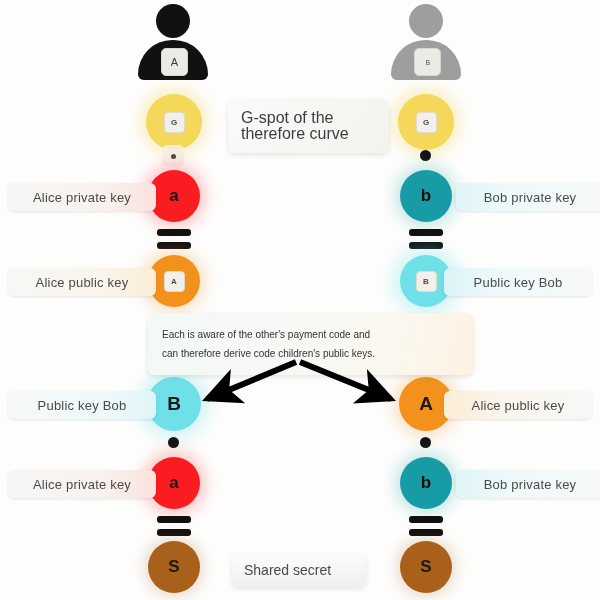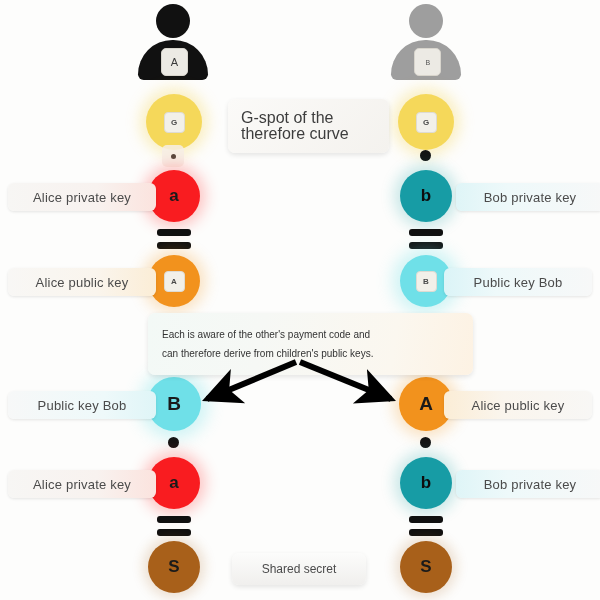--- a/index.html
+++ b/index.html
@@ -83,21 +83,21 @@
   .note-g{
     background:linear-gradient(135deg,#fbfaf8 0%,#f4f2ee 100%);
     font-size:16px;line-height:16px;padding:11px 13px;
   }
   .note-main{
     background:linear-gradient(100deg,#f3f9f6 0%,#f6f8f5 35%,#fbf7ef 75%,#fdf2e3 100%);
     font-size:10px;line-height:19px;padding:12px 14px;color:#333;
   }
   .note-secret{
     background:linear-gradient(180deg,#fcfcfb 0%,#f0efed 100%);
-    font-size:12px;padding:9px 12px;text-align:center;color:#4b4b4b;
+    font-size:14px;padding:9px 12px;text-align:left;color:#4b4b4b;
   }
   svg.arrows{position:absolute;left:0;top:0;width:600px;height:600px;pointer-events:none;}
 </style>
 </head>
 <body>
 
 <div id="stage">
 
   <div class="avatar" style="left:132px;top:4px;">
     <div class="head" style="background:#111111;"></div>
@@ -179,21 +179,21 @@
 
   <div class="circle glow-brown" style="left:400px;top:541px;width:52px;height:52px;background:#a8601a;font-size:17px;">S</div>
 
   <div class="note note-g" style="left:228px;top:99px;width:135px;">
     <div>G-spot of the</div>
     <div>therefore curve</div>
   </div>
 
   <div class="note note-main" style="left:148px;top:313px;width:297px;">
     <div>Each is aware of the other's payment code and</div>
-    <div>can therefore derive from children's public keys.</div>
+    <div>can therefore derive code children's public keys.</div>
   </div>
 
   <div class="note note-secret" style="left:232px;top:553px;width:110px;">Shared secret</div>
 
   <svg class="arrows" viewBox="0 0 600 600">
     <defs>
       <marker id="ah" markerWidth="7" markerHeight="7" refX="5.6" refY="3.5" orient="auto" markerUnits="strokeWidth">
         <path d="M0,0.4 L6.5,3.5 L0,6.6 L1.6,3.5 Z" fill="#000"></path>
       </marker>
     </defs>

